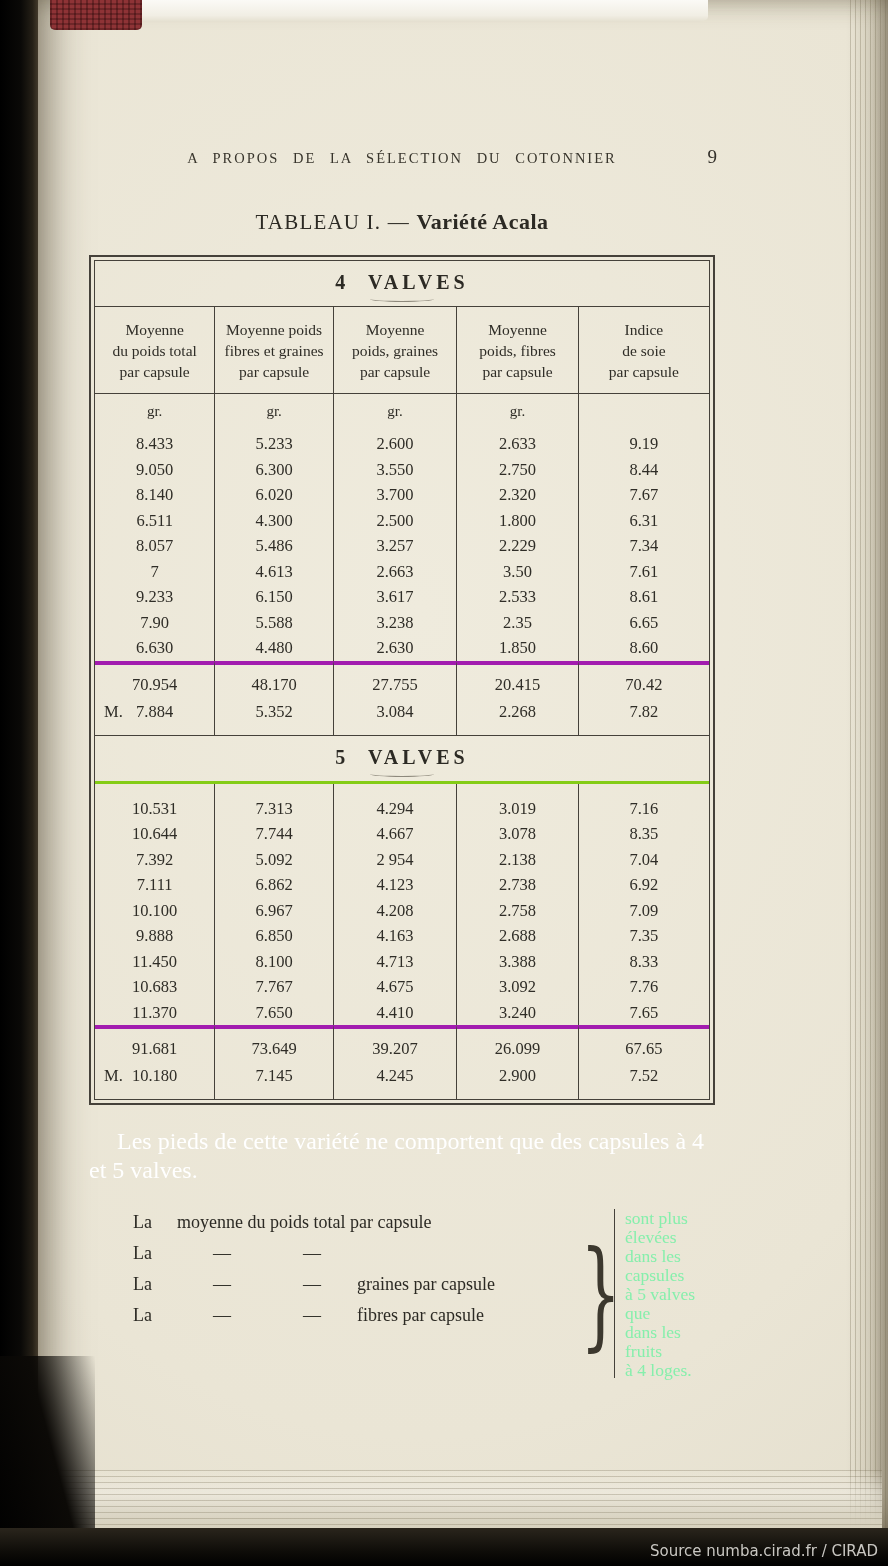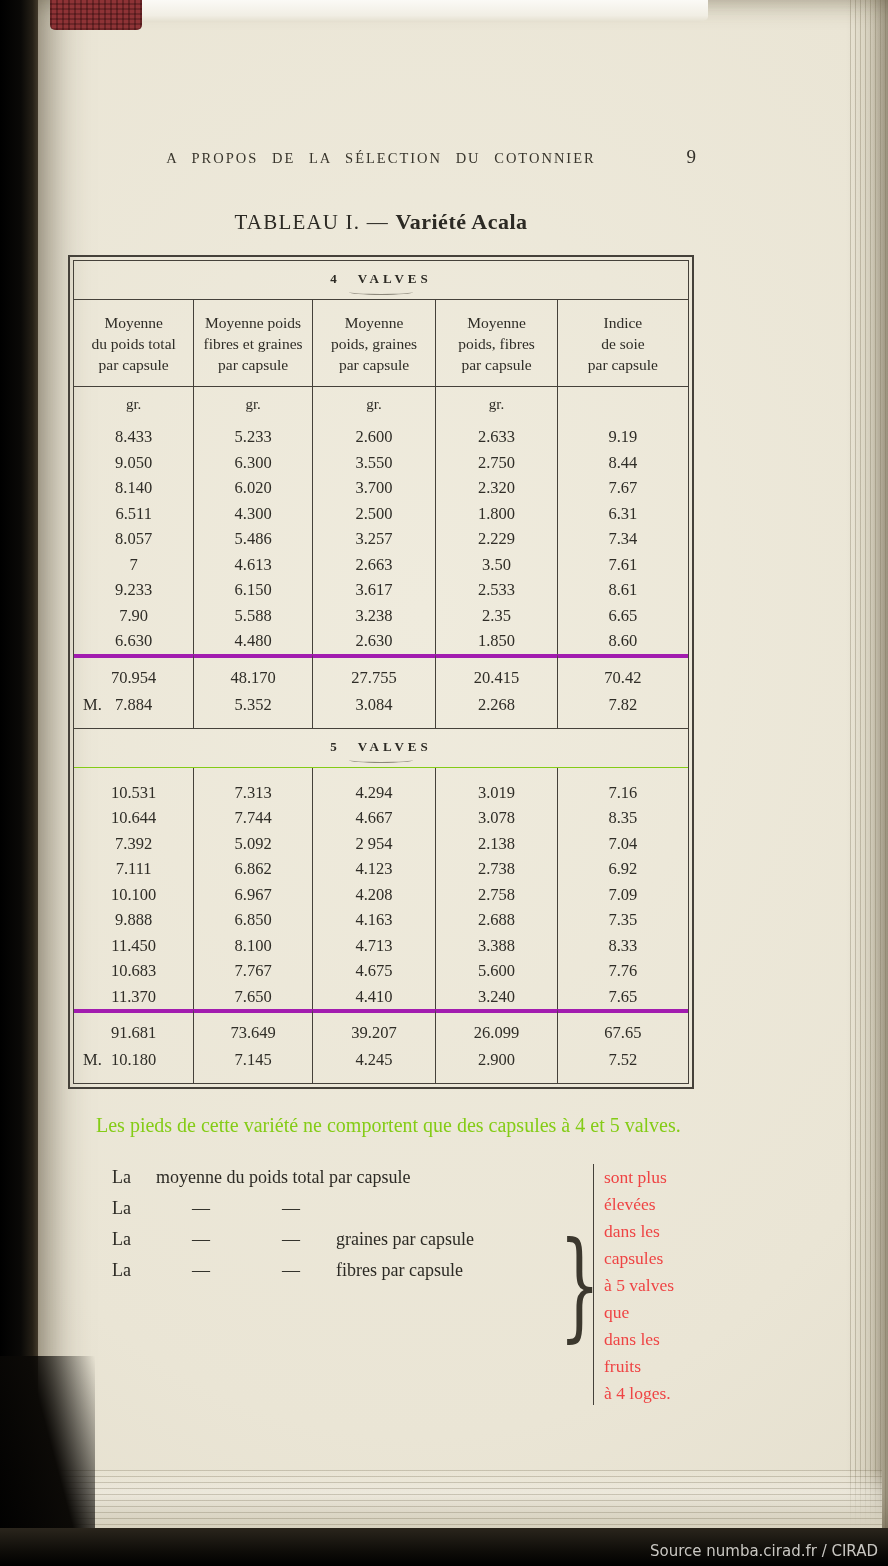--- a/index.html
+++ b/index.html
@@ -31,61 +31,61 @@
     repeating-linear-gradient(180deg, rgba(110,100,75,.28) 0 1px, rgba(255,255,255,0) 1px 6px),
     linear-gradient(180deg, rgba(0,0,0,0) 0, rgba(245,242,233,.55) 40%, #d8d2bf 100%);}
   .corner-dark{position:absolute;left:0;bottom:0;width:95px;height:210px;
     background:linear-gradient(75deg,#000 0,#0c0a07 55%,rgba(12,10,7,0) 100%);}
   .bottom-bar{position:absolute;left:0;bottom:0;width:100%;height:38px;
     background:linear-gradient(180deg,#2a251c 0,#0f0d09 60%,#000 100%);}
   .source{position:absolute;right:10px;bottom:6px;
     font-family:"DejaVu Sans","Liberation Sans",sans-serif;font-size:15px;color:#c9c7c2;}
 
   
-  .content{position:absolute;left:68px;top:150px;width:626px;}
+  .content{position:absolute;left:89px;top:150px;width:626px;}
   .runhead{text-align:center;font-size:14.5px;letter-spacing:2px;word-spacing:8px;color:#38352c;}
   .pagenum{position:absolute;right:-2px;top:-4px;font-size:19px;color:#33302a;}
   .table-title{text-align:center;margin-top:42px;font-size:21px;letter-spacing:1.2px;color:#2c2a24;}
   .table-title .bold{font-weight:700;font-size:22px;letter-spacing:.5px;}
 
   .table-frame{margin-top:20px;border:2px solid #45413a;padding:3px;background:rgba(255,255,255,0);}
   .table-inner{border:1px solid #45413a;}
 
-  .band{text-align:center;font-size:13px;font-weight:700;letter-spacing:4px;word-spacing:10px;
+  .band{text-align:center;font-size:20px;font-weight:700;letter-spacing:4px;word-spacing:10px;
     padding:10px 0 4px;color:#2c2a24;}
   .band::after{content:"";display:block;width:64px;height:5px;margin:2px auto 0;
     border-bottom:1.5px solid rgba(62,57,46,.55);border-radius:50%;}
   .band.first{border-bottom:1px solid #45413a;}
-  .band.later{border-bottom:1px solid #84cc16;}
+  .band.later{border-bottom:3px solid #84cc16;}
 
   .tgrid{display:grid;grid-template-columns:19.6% 19.3% 20.1% 19.8% 21.2%;}
   .tgrid.first{border-bottom:1px solid #45413a;}
   .cell{position:relative;text-align:center;border-right:1px solid #45413a;font-size:16.5px;color:#2f2d27;}
   .cell.last{border-right:none;}
   .cell.hdr{white-space:pre-line;font-size:15.5px;line-height:1.34;padding:13px 3px 11px;
     border-bottom:1px solid #45413a;}
   .cell.unit{font-size:15px;padding:9px 0 11px;}
   .cell.data{line-height:25.5px;}
   .cell.padtop{padding-top:12px;}
   .cell.total{border-top:4px solid #a21caf;padding-top:6px;line-height:27px;}
   .cell.mean{line-height:27px;padding-bottom:10px;}
   .mlabel{position:absolute;left:9px;}
 
-  .para{margin:22px 0 0;font-size:20px;line-height:29px;text-indent:28px;color:#84cc16;}
+  .para{margin:22px 0 0;font-size:24px;line-height:29px;text-indent:28px;color:#ffffff;}
 
   .listblock{display:flex;align-items:stretch;margin-top:22px;margin-left:44px;}
   .list-lines{width:455px;}
   .lline{display:grid;grid-template-columns:44px 90px 90px 1fr;font-size:18px;line-height:31px;color:#2c2a24;}
   .lline .dash{text-align:center;}
   .lline.full .txt{grid-column:2/5;}
   .brace-wrap{width:26px;display:flex;align-items:center;justify-content:center;overflow:visible;}
   .brace{font-family:"DejaVu Serif",serif;font-size:118px;line-height:1;
     transform:scaleX(.55);color:#3c382e;}
   .vdivider{width:1px;background:#45413a;margin:2px 0;}
-  .conclusion{flex:1;padding:2px 0 0 10px;font-size:17.5px;line-height:27px;white-space:pre-line;color:#ef4444;}
+  .conclusion{flex:1;padding:2px 0 0 10px;font-size:17.5px;line-height:19px;white-space:pre-line;color:#86efac;}
 </style>
 </head>
 <body>
 
 <div class="spine"></div>
 <div class="paper"></div>
 <div class="top-pages"></div>
 <div class="cloth"></div>
 <div class="edges-right"></div>
 <div class="edges-bottom"></div>
@@ -213,21 +213,21 @@
           <div class="cell data">2.688</div>
           <div class="cell data last">7.35</div>
           <div class="cell data">11.450</div>
           <div class="cell data">8.100</div>
           <div class="cell data">4.713</div>
           <div class="cell data">3.388</div>
           <div class="cell data last">8.33</div>
           <div class="cell data">10.683</div>
           <div class="cell data">7.767</div>
           <div class="cell data">4.675</div>
-          <div class="cell data">5.600</div>
+          <div class="cell data">3.092</div>
           <div class="cell data last">7.76</div>
           <div class="cell data">11.370</div>
           <div class="cell data">7.650</div>
           <div class="cell data">4.410</div>
           <div class="cell data">3.240</div>
           <div class="cell data last">7.65</div>
           <div class="cell total">91.681</div>
           <div class="cell total">73.649</div>
           <div class="cell total">39.207</div>
           <div class="cell total">26.099</div>

